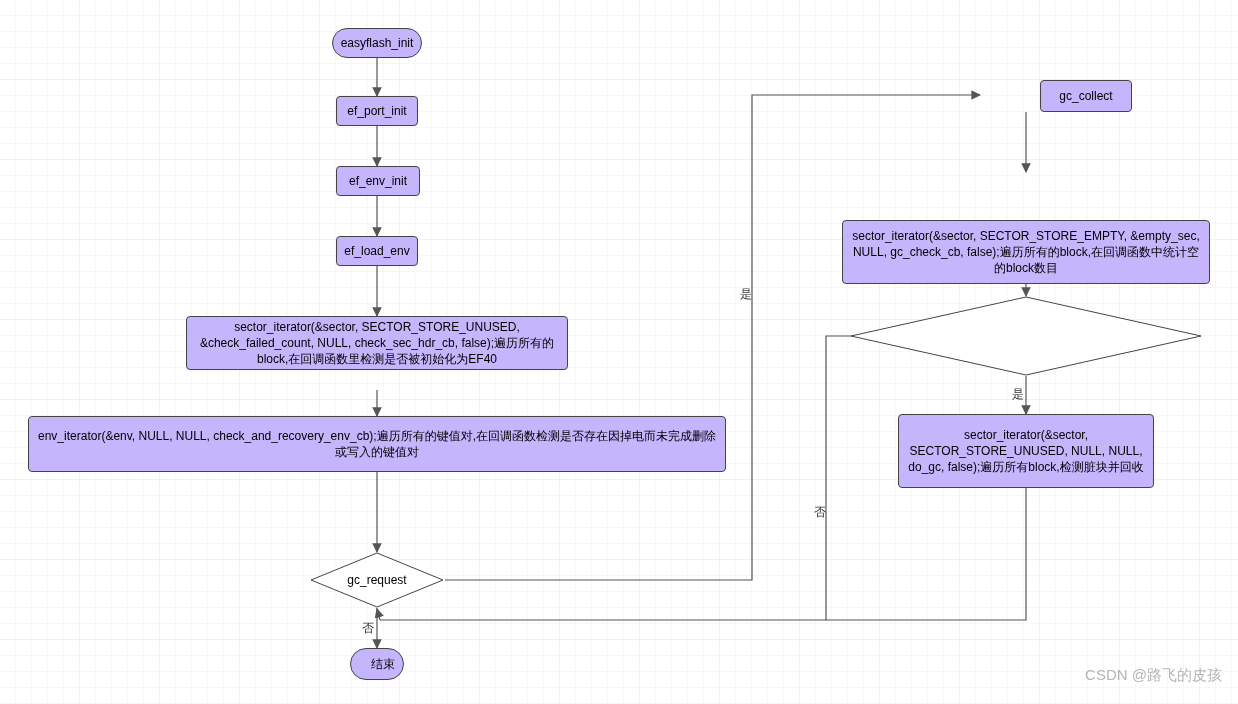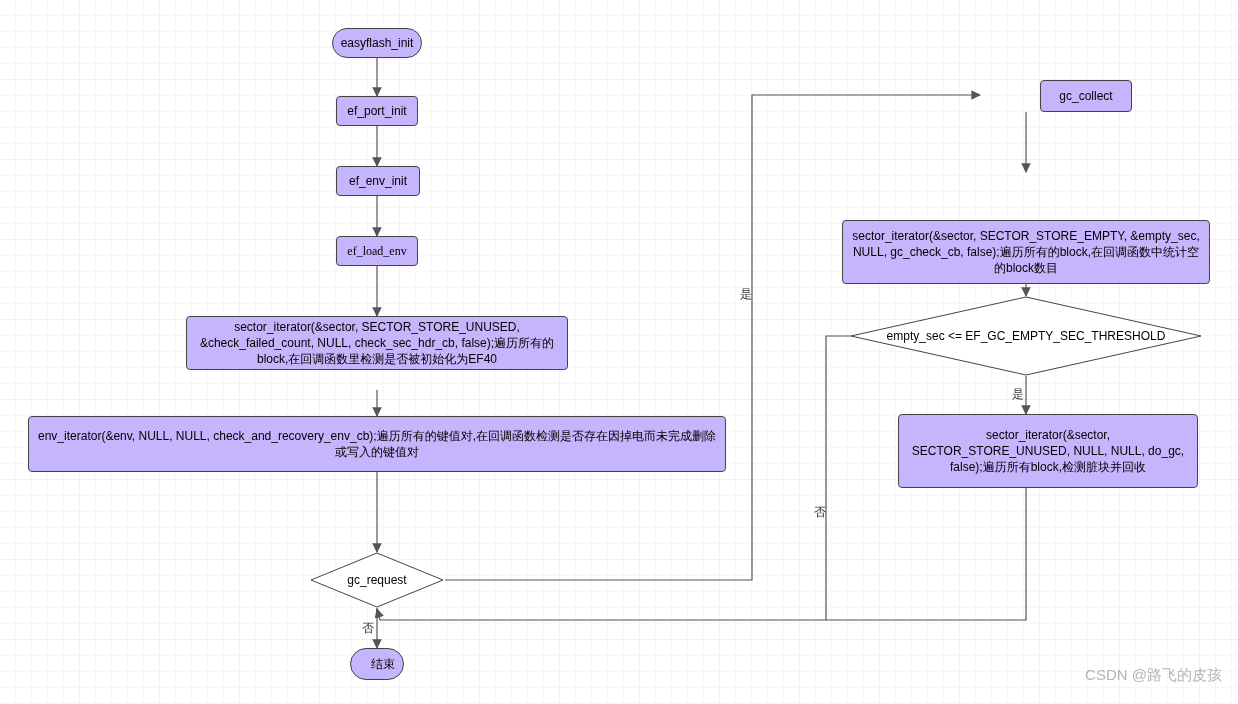--- a/index.html
+++ b/index.html
@@ -59,21 +59,21 @@
 
 <div class="box term" style="left:332px;top:28px;width:90px;height:30px;">
     <span>easyflash_init</span>
   </div>
 <div class="box" style="left:336px;top:96px;width:82px;height:30px;">
     <span>ef_port_init</span>
   </div>
 <div class="box" style="left:336px;top:166px;width:84px;height:30px;">
     <span>ef_env_init</span>
   </div>
-<div class="box" style="left:336px;top:236px;width:82px;height:30px;font-family:Liberation Serif, serif;">
+<div class="box" style="left:336px;top:236px;width:82px;height:30px;">
     <span>ef_load_env</span>
   </div>
 <div class="box" style="left:186px;top:316px;width:382px;height:54px;">
     <span>sector_iterator(&amp;sector, SECTOR_STORE_UNUSED, &amp;check_failed_count, NULL, check_sec_hdr_cb, false);遍历所有的block,在回调函数里检测是否被初始化为EF40</span>
   </div>
 <div class="box" style="left:28px;top:416px;width:698px;height:56px;">
     <span>env_iterator(&amp;env, NULL, NULL, check_and_recovery_env_cb);遍历所有的键值对,在回调函数检测是否存在因掉电而未完成删除或写入的键值对</span>
   </div>
 
 <div class="diamond-wrap" style="left:310px;top:552px;width:134px;height:56px;">
@@ -91,24 +91,23 @@
     <span>gc_collect</span>
   </div>
 <div class="box" style="left:842px;top:172px;width:368px;height:64px;margin-top:48px;">
     <span>sector_iterator(&amp;sector, SECTOR_STORE_EMPTY, &amp;empty_sec, NULL, gc_check_cb, false);遍历所有的block,在回调函数中统计空的block数目</span>
   </div>
 
 <div class="diamond-wrap" style="left:850px;top:296px;width:352px;height:80px;">
   <svg viewBox="0 0 352 80" preserveAspectRatio="none">
       <polygon points="176,1 351,40 176,79 1,40" fill="#fff" stroke="#444"></polygon>
     </svg>
-  <div class="lbl">empty_sec &lt;= EF_GC_EMPTY_SEC_THRESHOLD</div>
 </div>
 
-<div class="box" style="left:898px;top:414px;width:300px;height:74px;">
+<div class="box" style="left:898px;top:414px;width:256px;height:74px;">
     <span>sector_iterator(&amp;sector, SECTOR_STORE_UNUSED, NULL, NULL, do_gc, false);遍历所有block,检测脏块并回收</span>
   </div>
 
 <div class="edge-label" style="left:362px;top:620px;">否</div>
 <div class="edge-label" style="left:740px;top:286px;">是</div>
 <div class="edge-label" style="left:1012px;top:386px;">是</div>
 <div class="edge-label" style="left:814px;top:504px;">否</div>
 
 <div class="watermark">CSDN @路飞的皮孩</div>
 

